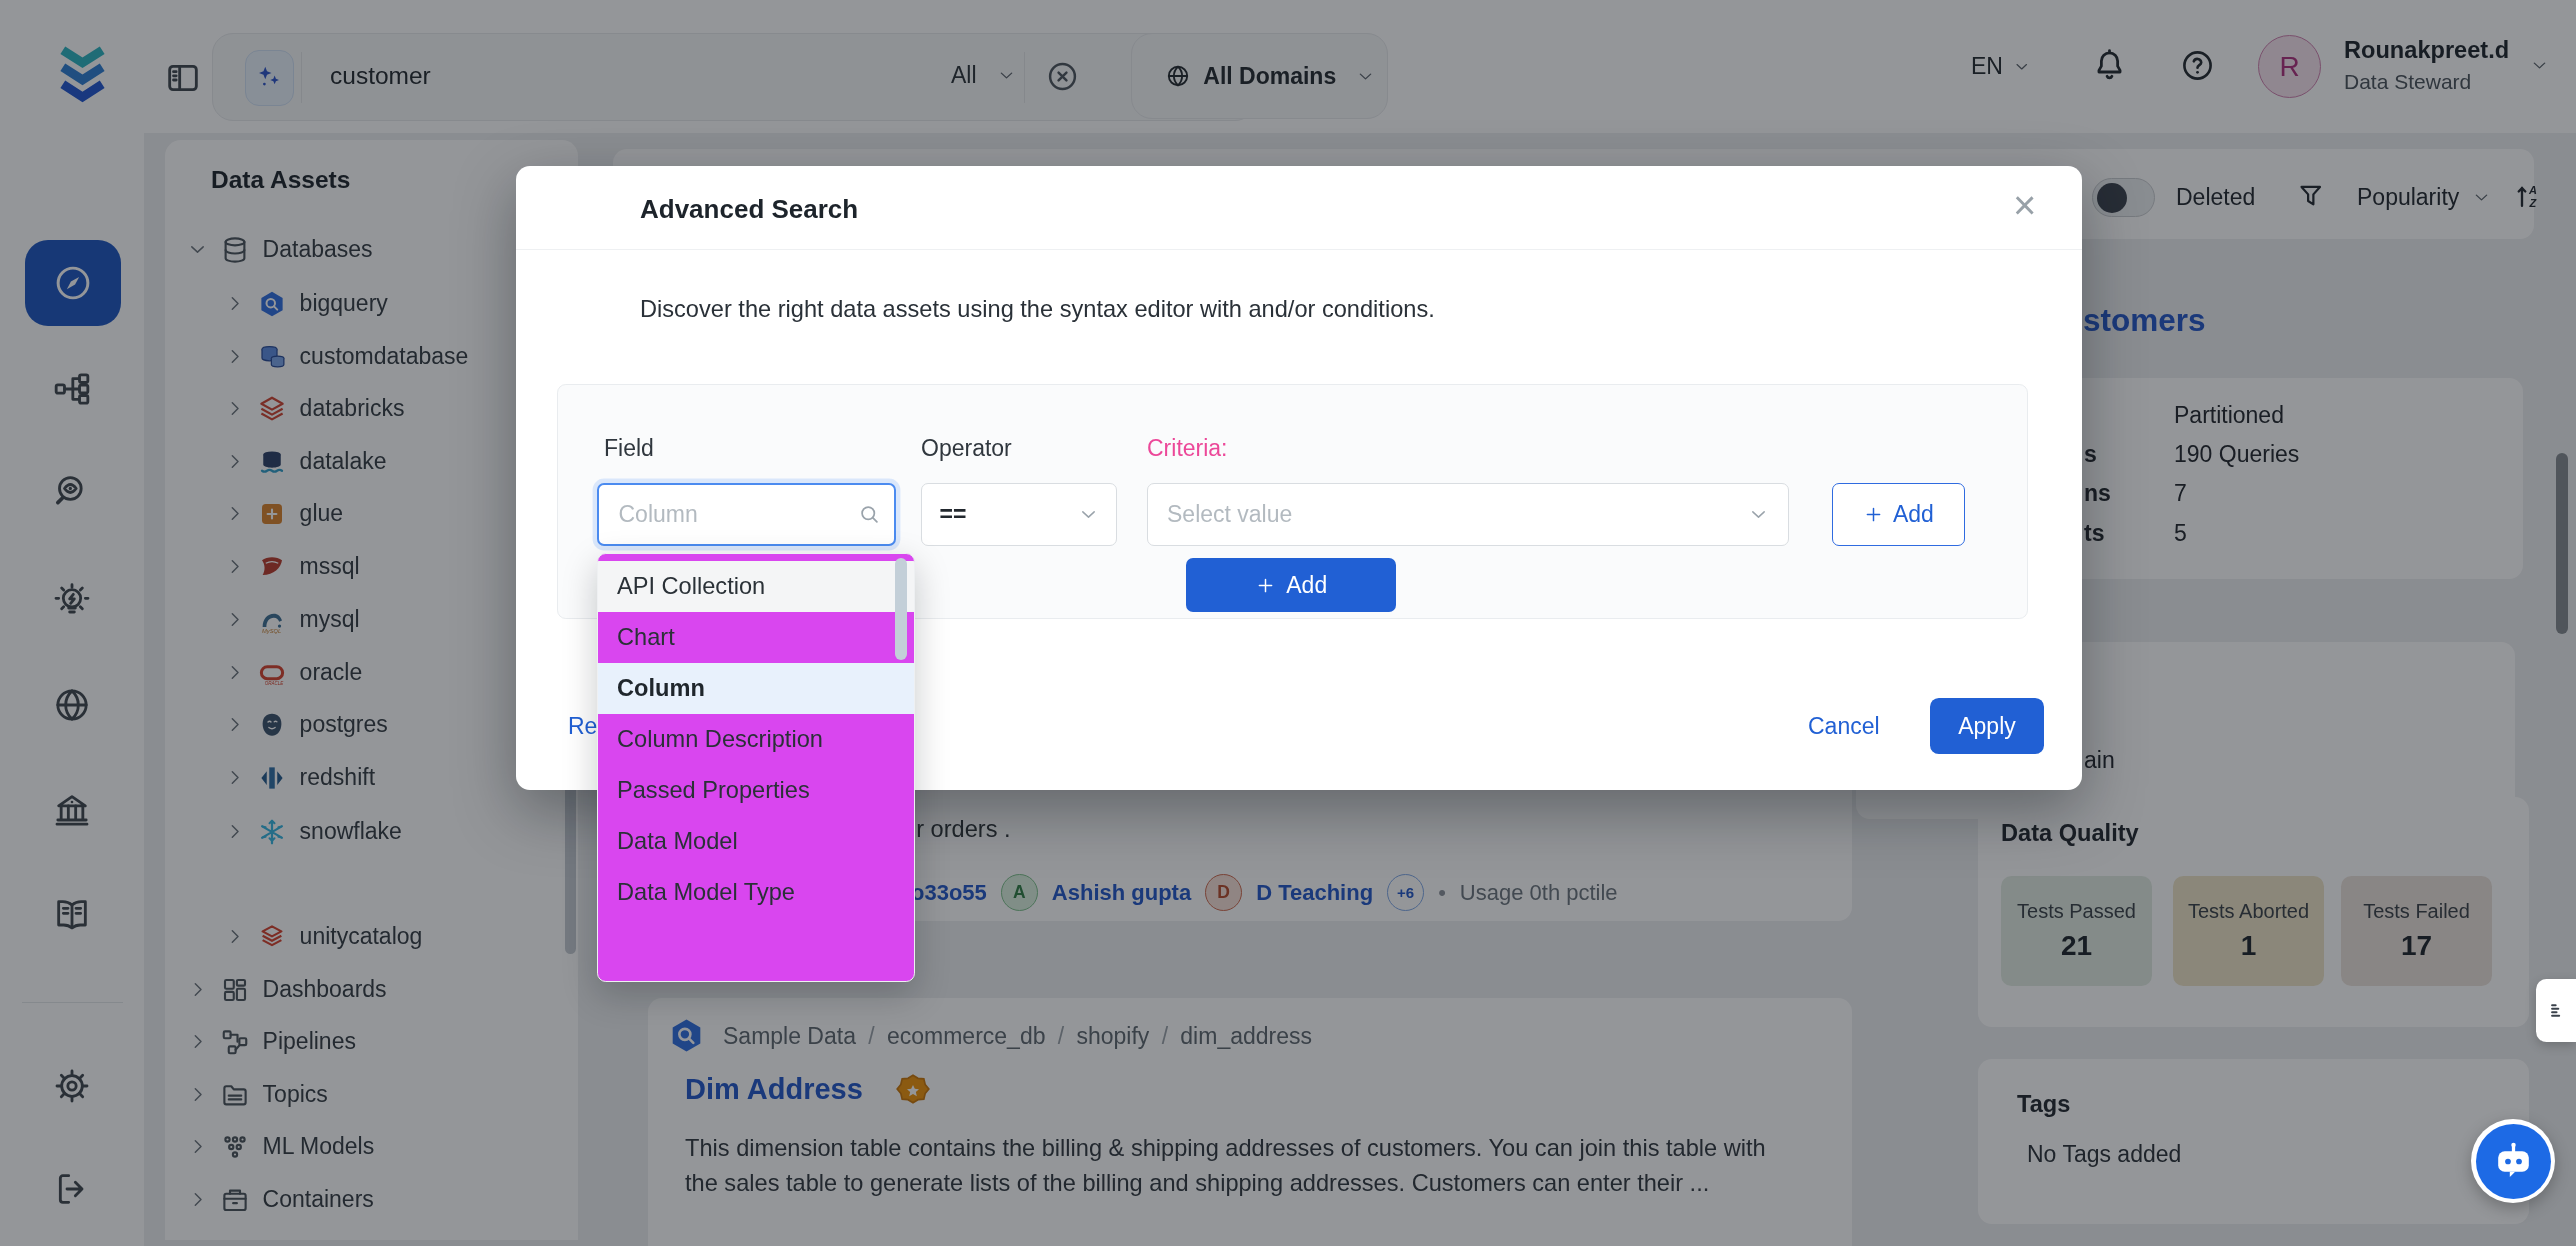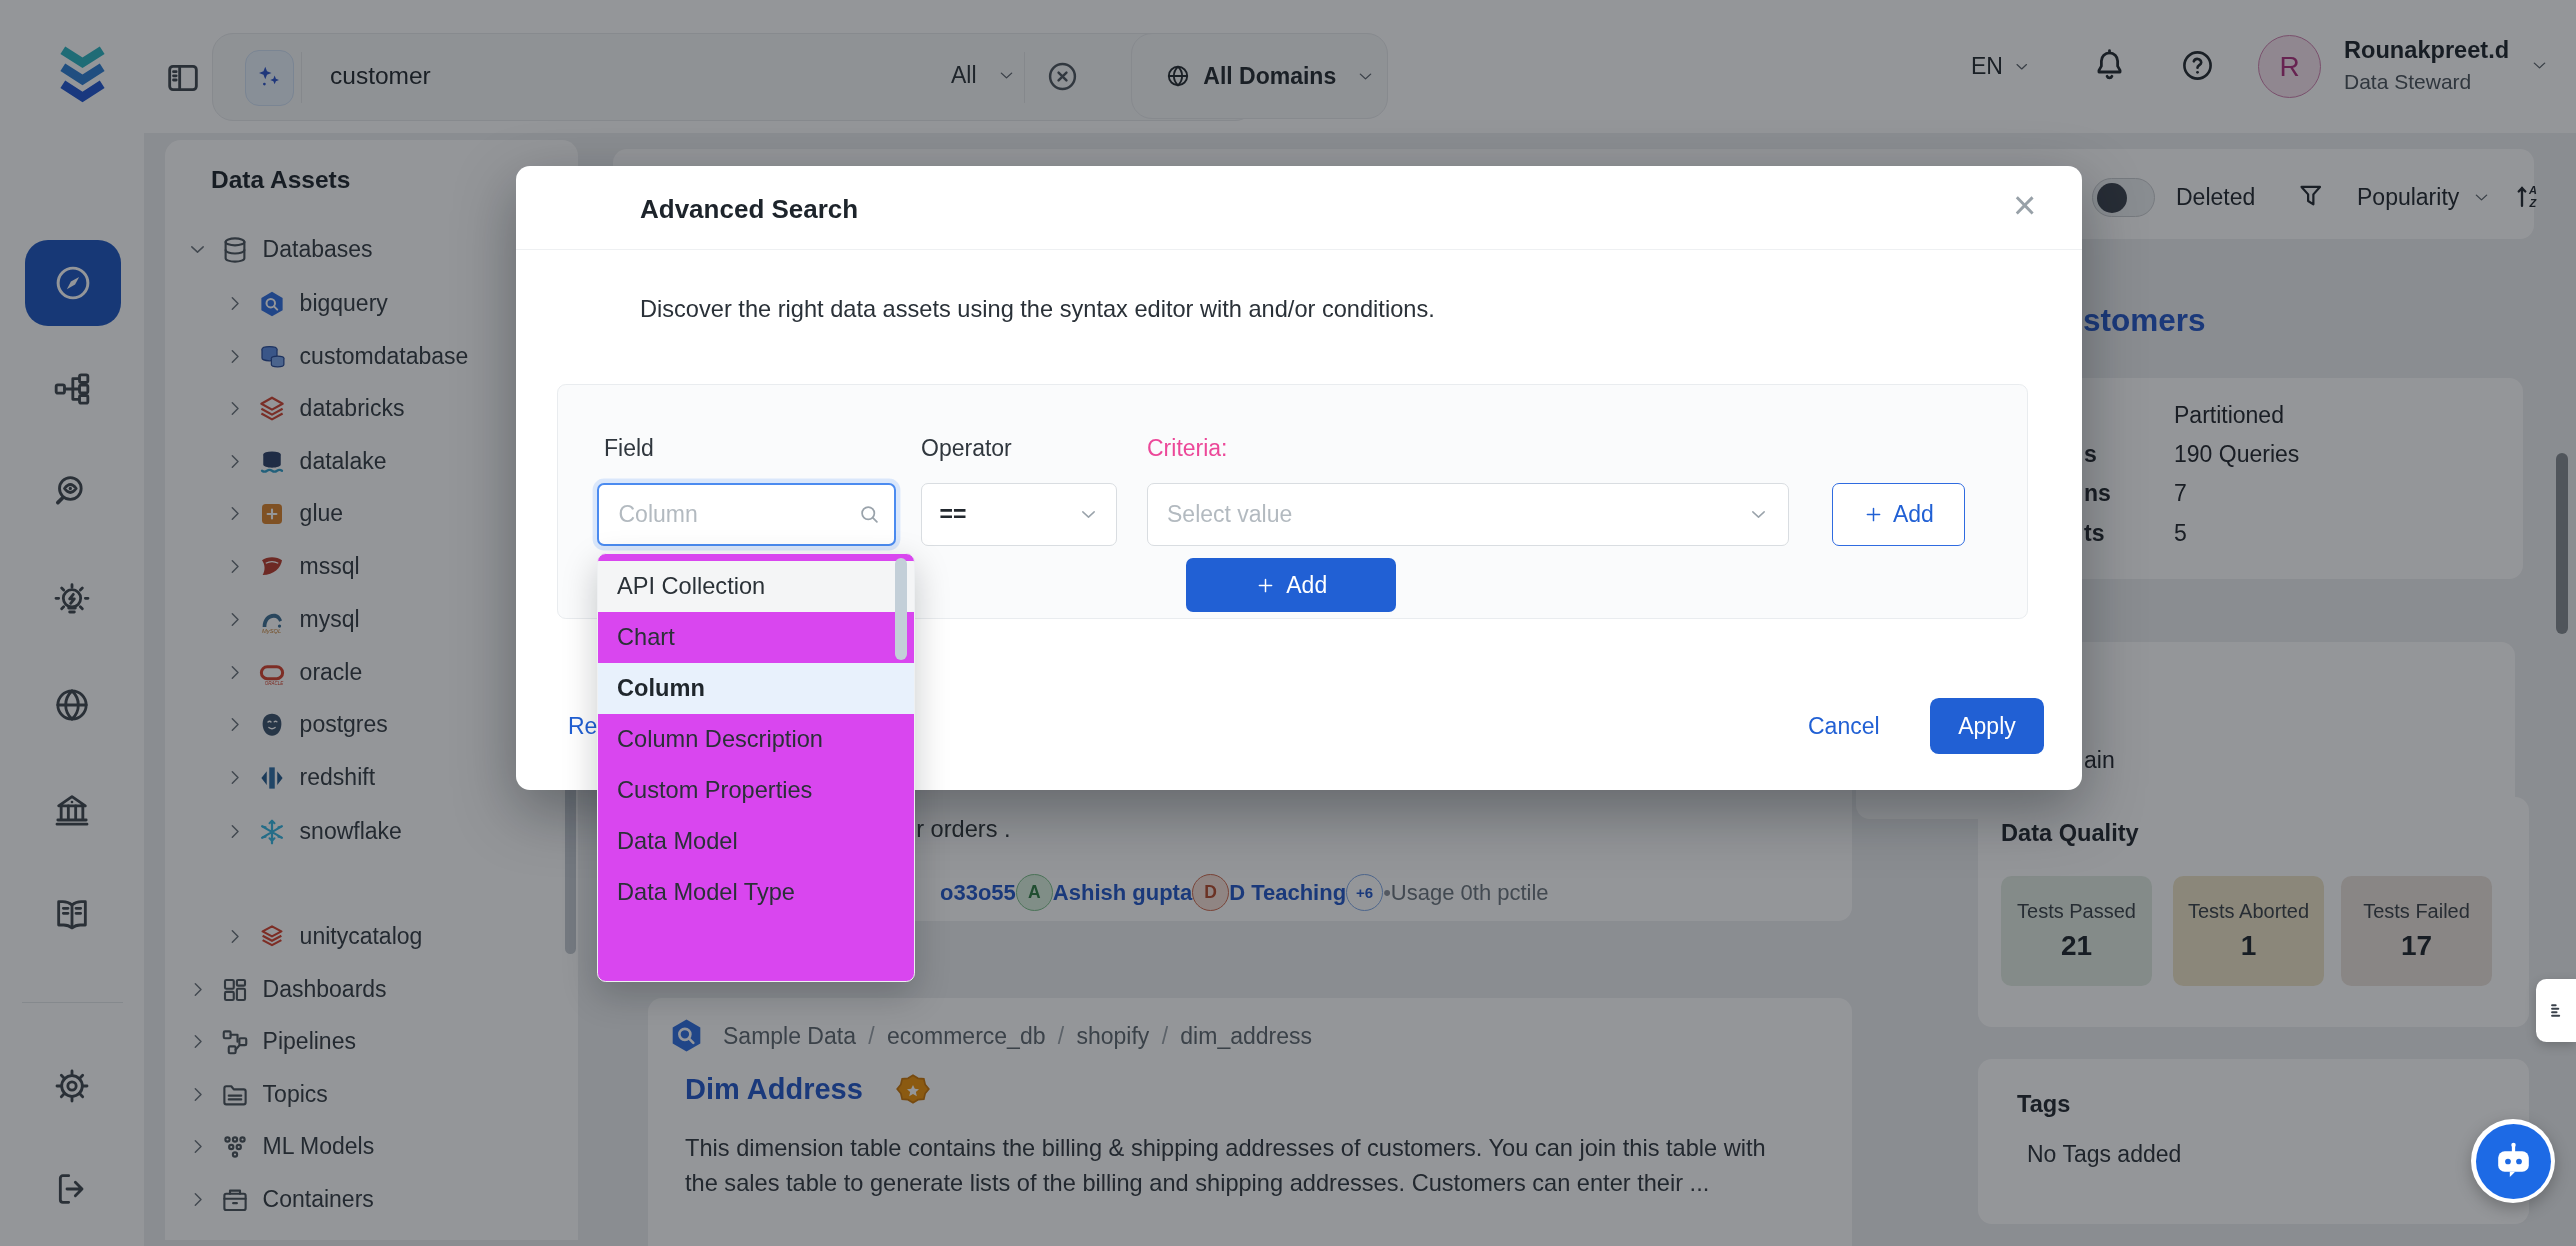--- a/index.html
+++ b/index.html
@@ -551,21 +551,21 @@
           <svg viewBox="0 0 24 24">
             <path d="M8 19.5v-13M8 6.5 5.6 9.1M8 6.5l2.4 2.6" fill="none" stroke="currentColor" stroke-width="1.7" stroke-linecap="round" stroke-linejoin="round"></path>
             <text x="13" y="11" font-size="8" fill="currentColor" font-family="inherit" font-weight="bold">A</text>
             <text x="13.4" y="20" font-size="8" fill="currentColor" font-family="inherit" font-weight="bold">Z</text>
           </svg>
         </i>
     </div>
 
     <div class="card" style="left:648px;top:665px;width:1204px;height:256px">
       <span class="abs" style="left:36px;top:151px;font-size:23.6px;color:#2e3338">le information and their orders .</span>
-      <div class="abs flex" style="left:292px;top:209px;">
+      <div class="abs flex" style="left:263px;top:209px;gap:14px">
         <span class="link" style="font-size:22px;font-weight:bold">o33o55</span>
         <span class="avatar-sm" style="background:#daf0de;border-color:#7cc08a;color:#2e7d43">
             <span>A</span>
           </span>
         <span class="link" style="font-size:22px;font-weight:bold">Ashish gupta</span>
         <span class="avatar-sm" style="background:#f7e0d8;border-color:#cf6a4e;color:#b5492a">
             <span>D</span>
           </span>
         <span class="link" style="font-size:22px;font-weight:bold">D Teaching</span>
         <span class="avatar-sm" style="background:#fff;border-color:#7fa8e8;color:#2257c8;font-size:15px">
@@ -717,21 +717,21 @@
       <div class="opt">
           <span>Chart</span>
         </div>
       <div class="opt opt-selected">
           <span>Column</span>
         </div>
       <div class="opt">
           <span>Column Description</span>
         </div>
       <div class="opt">
-          <span>Custom Properties</span>
+          <span>Passed Properties</span>
         </div>
       <div class="opt">
           <span>Data Model</span>
         </div>
       <div class="opt">
           <span>Data Model Type</span>
         </div>
       <div class="scroll-thumb" style="right:7px;top:3.5px;width:12.3px;height:102px;background:#c3cfd8"></div>
     </div>
   </section>

